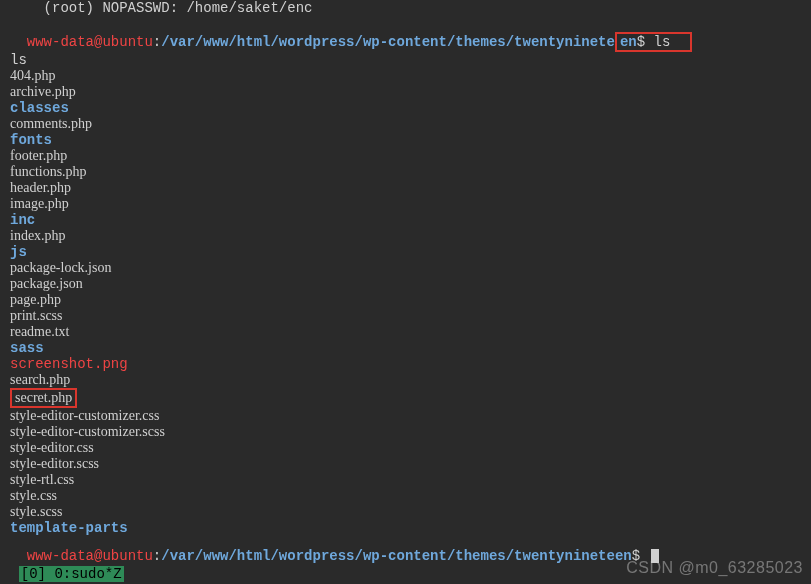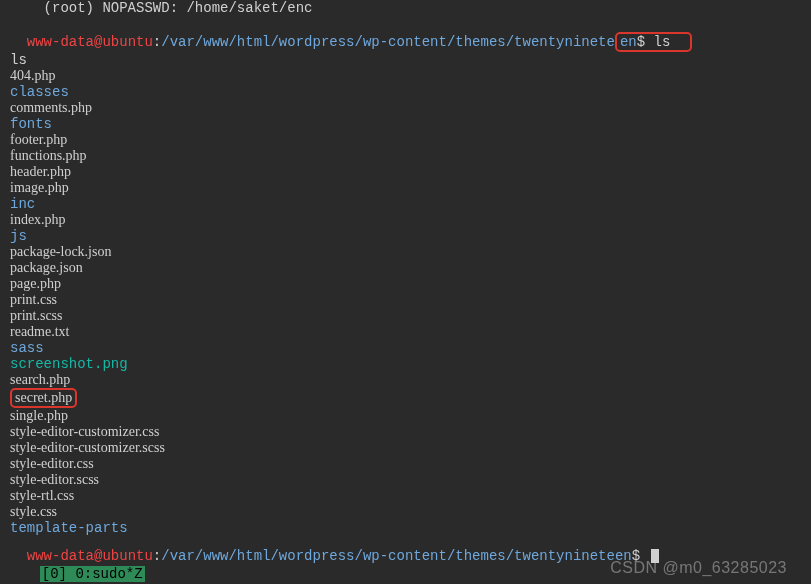--- a/index.html
+++ b/index.html
@@ -9,95 +9,95 @@
     font-size: 14px;
     line-height: 16px;
     color: #d0d0d0;
     width: 811px;
     height: 584px;
     overflow: hidden;
     padding: 0 10px;
   }
   .line { white-space: pre; }
   .green { color: #ef4444; }
-  .blue { color: #6fa8dc; }
-  .cyan { color: #14b8a6; }
+  .blue { color: #6fa8dc; font-weight: bold; }
+  .cyan { color: #ef4444; }
   .normal { color: #d0d0d0; font-family: Liberation Serif, serif; }
   .redbox {
     border: 2px solid #d9362d;
-    border-radius: 5px;
+    border-radius: 0;
     padding: 0 3px;
     display: inline-block;
   }
   .cursor {
     display: inline-block;
     width: 8px;
     height: 14px;
     background: #d0d0d0;
     vertical-align: middle;
     margin-left: 2px;
   }
   .statusbar {
     background: #2e8b57;
     color: #000;
     padding: 0 2px;
     display: inline-block;
   }
   .watermark {
     position: absolute;
-    right: 24px;
+    right: 8px;
     bottom: 8px;
     color: rgba(210,210,210,0.45);
     font-family: Arial, sans-serif;
     font-size: 16px;
     letter-spacing: 0.5px;
   }
   .bottom-row { position: absolute; left: 10px; bottom: 20px; }
-  .status-row { position: absolute; left: 23px; bottom: 2px; }
+  .status-row { position: absolute; left: 2px; bottom: 2px; }
 </style>
 </head>
 <body>
 
 <div class="line">    (root) NOPASSWD: /home/saket/enc</div>
 
 <div class="line">
   <span class="green">www-data@ubuntu</span><span>:</span><span class="blue">/var/www/html/wordpress/wp-content/themes/twentyninete</span><span class="redbox"><span class="blue">en</span><span>$</span><span> ls</span>  </span>
 </div>
 
 <div class="line">ls</div>
 
 <div id="file-list">
     <div class="line"><span class="normal">404.php</span></div>
+    <div class="line"><span class="normal">archive.php</span></div>
     <div class="line"><span class="blue">classes</span></div>
     <div class="line"><span class="normal">comments.php</span></div>
     <div class="line"><span class="blue">fonts</span></div>
     <div class="line"><span class="normal">footer.php</span></div>
     <div class="line"><span class="normal">functions.php</span></div>
     <div class="line"><span class="normal">header.php</span></div>
     <div class="line"><span class="normal">image.php</span></div>
     <div class="line"><span class="blue">inc</span></div>
     <div class="line"><span class="normal">index.php</span></div>
     <div class="line"><span class="blue">js</span></div>
     <div class="line"><span class="normal">package-lock.json</span></div>
     <div class="line"><span class="normal">package.json</span></div>
     <div class="line"><span class="normal">page.php</span></div>
-    <div class="line"><span class="normal">print.css</span></div>
     <div class="line"><span class="normal">print.scss</span></div>
     <div class="line"><span class="normal">readme.txt</span></div>
     <div class="line"><span class="blue">sass</span></div>
     <div class="line"><span class="cyan">screenshot.png</span></div>
     <div class="line"><span class="normal">search.php</span></div>
     <div class="line"><span class="redbox normal">secret.php</span></div>
-    <div class="line"><span class="normal">single.php</span></div>
     <div class="line"><span class="normal">style-editor-customizer.css</span></div>
     <div class="line"><span class="normal">style-editor-customizer.scss</span></div>
     <div class="line"><span class="normal">style-editor.css</span></div>
     <div class="line"><span class="normal">style-editor.scss</span></div>
     <div class="line"><span class="normal">style-rtl.css</span></div>
     <div class="line"><span class="normal">style.css</span></div>
+    <div class="line"><span class="normal">style.scss</span></div>
     <div class="line"><span class="blue">template-parts</span></div>
   </div>
 
 <div class="line bottom-row">
   <span class="green">www-data@ubuntu</span><span>:</span><span class="blue">/var/www/html/wordpress/wp-content/themes/twentynineteen</span><span>$</span> <span class="cursor"></span>
 </div>
 
 <div class="line status-row">
   <span class="statusbar">[0] 0:sudo*Z</span>
 </div>

